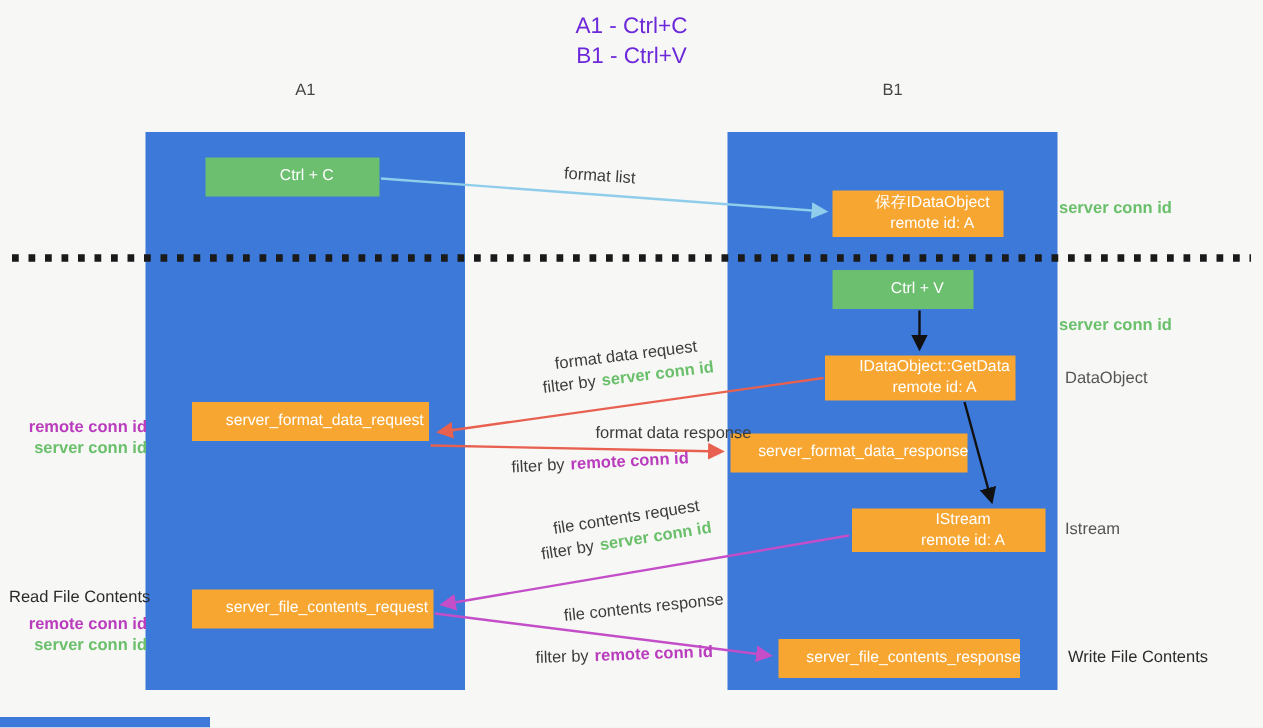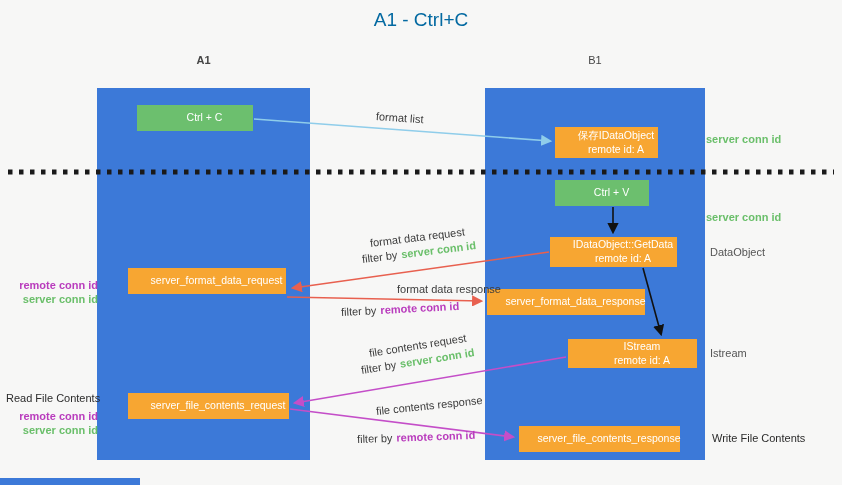--- a/index.html
+++ b/index.html
@@ -2,21 +2,21 @@
 <html><head>
 <meta charset="utf-8">
 <style>
   * { margin:0; padding:0; box-sizing:border-box; }
   body { background:#e9e9e9; font-family:"Liberation Sans", sans-serif; }
   .canvas {
     position:relative; width:842px; height:485px;
     background:#f7f7f6; overflow:hidden;
   }
   .page-title { position:absolute; left:271px; top:8px; width:300px; text-align:center;
-    font-size:19px; color:#0369a1; line-height:1.3; }
+    font-size:15px; color:#6d28d9; line-height:1.3; }
   .lane-header { position:absolute; text-align:center; font-size:11px; color:#454545; line-height:1.25; z-index:3; }
   .lane { position:absolute; top:88px; height:372px; background:#3c79d8; z-index:1; }
   .lane-left { left:97px; width:213px; }
   .lane-right { left:485px; width:220px; }
   .arrow-layer { position:absolute; left:0; top:0; z-index:2; }
   .node { position:absolute; z-index:3; display:flex; flex-direction:column;
     align-items:center; justify-content:center; color:#fff; font-size:10.5px;
     line-height:1.3; text-align:center;padding-left:19px; }
   .node-green { background:#6cbf6e; }
   .node-orange { background:#f7a632; }
@@ -32,23 +32,24 @@
   .bottom-strip { position:absolute; left:0; top:478px; width:140px; height:7px;
     background:#3c79d8; z-index:4; }
 </style>
 </head>
 <body>
 
 <div class="canvas">
 
   <div class="page-title">
     <div>A1 - Ctrl+C</div>
+    <div>B1 - Ctrl+V</div>
   </div>
 
-  <div class="lane-header" style="left:97px; top:54px; width:213px;font-weight:bold;">
+  <div class="lane-header" style="left:97px; top:54px; width:213px;">
     <div>A1</div>
   </div>
   <div class="lane-header" style="left:485px; top:54px; width:220px;">
     <div>B1</div>
   </div>
 
   <div class="lane lane-left"></div>
   <div class="lane lane-right"></div>
 
   <svg class="arrow-layer" width="842" height="485">
@@ -81,21 +82,21 @@
 
     <line x1="566" y1="357" x2="295" y2="403" stroke="#c44ec8" stroke-width="1.6" marker-end="url(#ah-mag)"></line>
 
     <line x1="290" y1="409" x2="513" y2="437" stroke="#c44ec8" stroke-width="1.6" marker-end="url(#ah-mag)"></line>
   </svg>
 
   <div class="node node-green" style="left:137px; top:105px; width:116px; height:26px;">
     <span>Ctrl + C</span>
   </div>
 
-  <div class="node node-orange" style="left:555px; top:127px; width:103px; height:31px;">
+  <div class="node node-orange" style="left:555px; top:127px; width:114px; height:31px;">
     <span>保存IDataObject</span>
     <span>remote id: A</span>
   </div>
 
   <div class="node node-green" style="left:555px; top:180px; width:94px; height:26px;">
     <span>Ctrl + V</span>
   </div>
 
   <div class="node node-orange" style="left:550px; top:237px; width:127px; height:30px;">
     <span>IDataObject::GetData</span>

